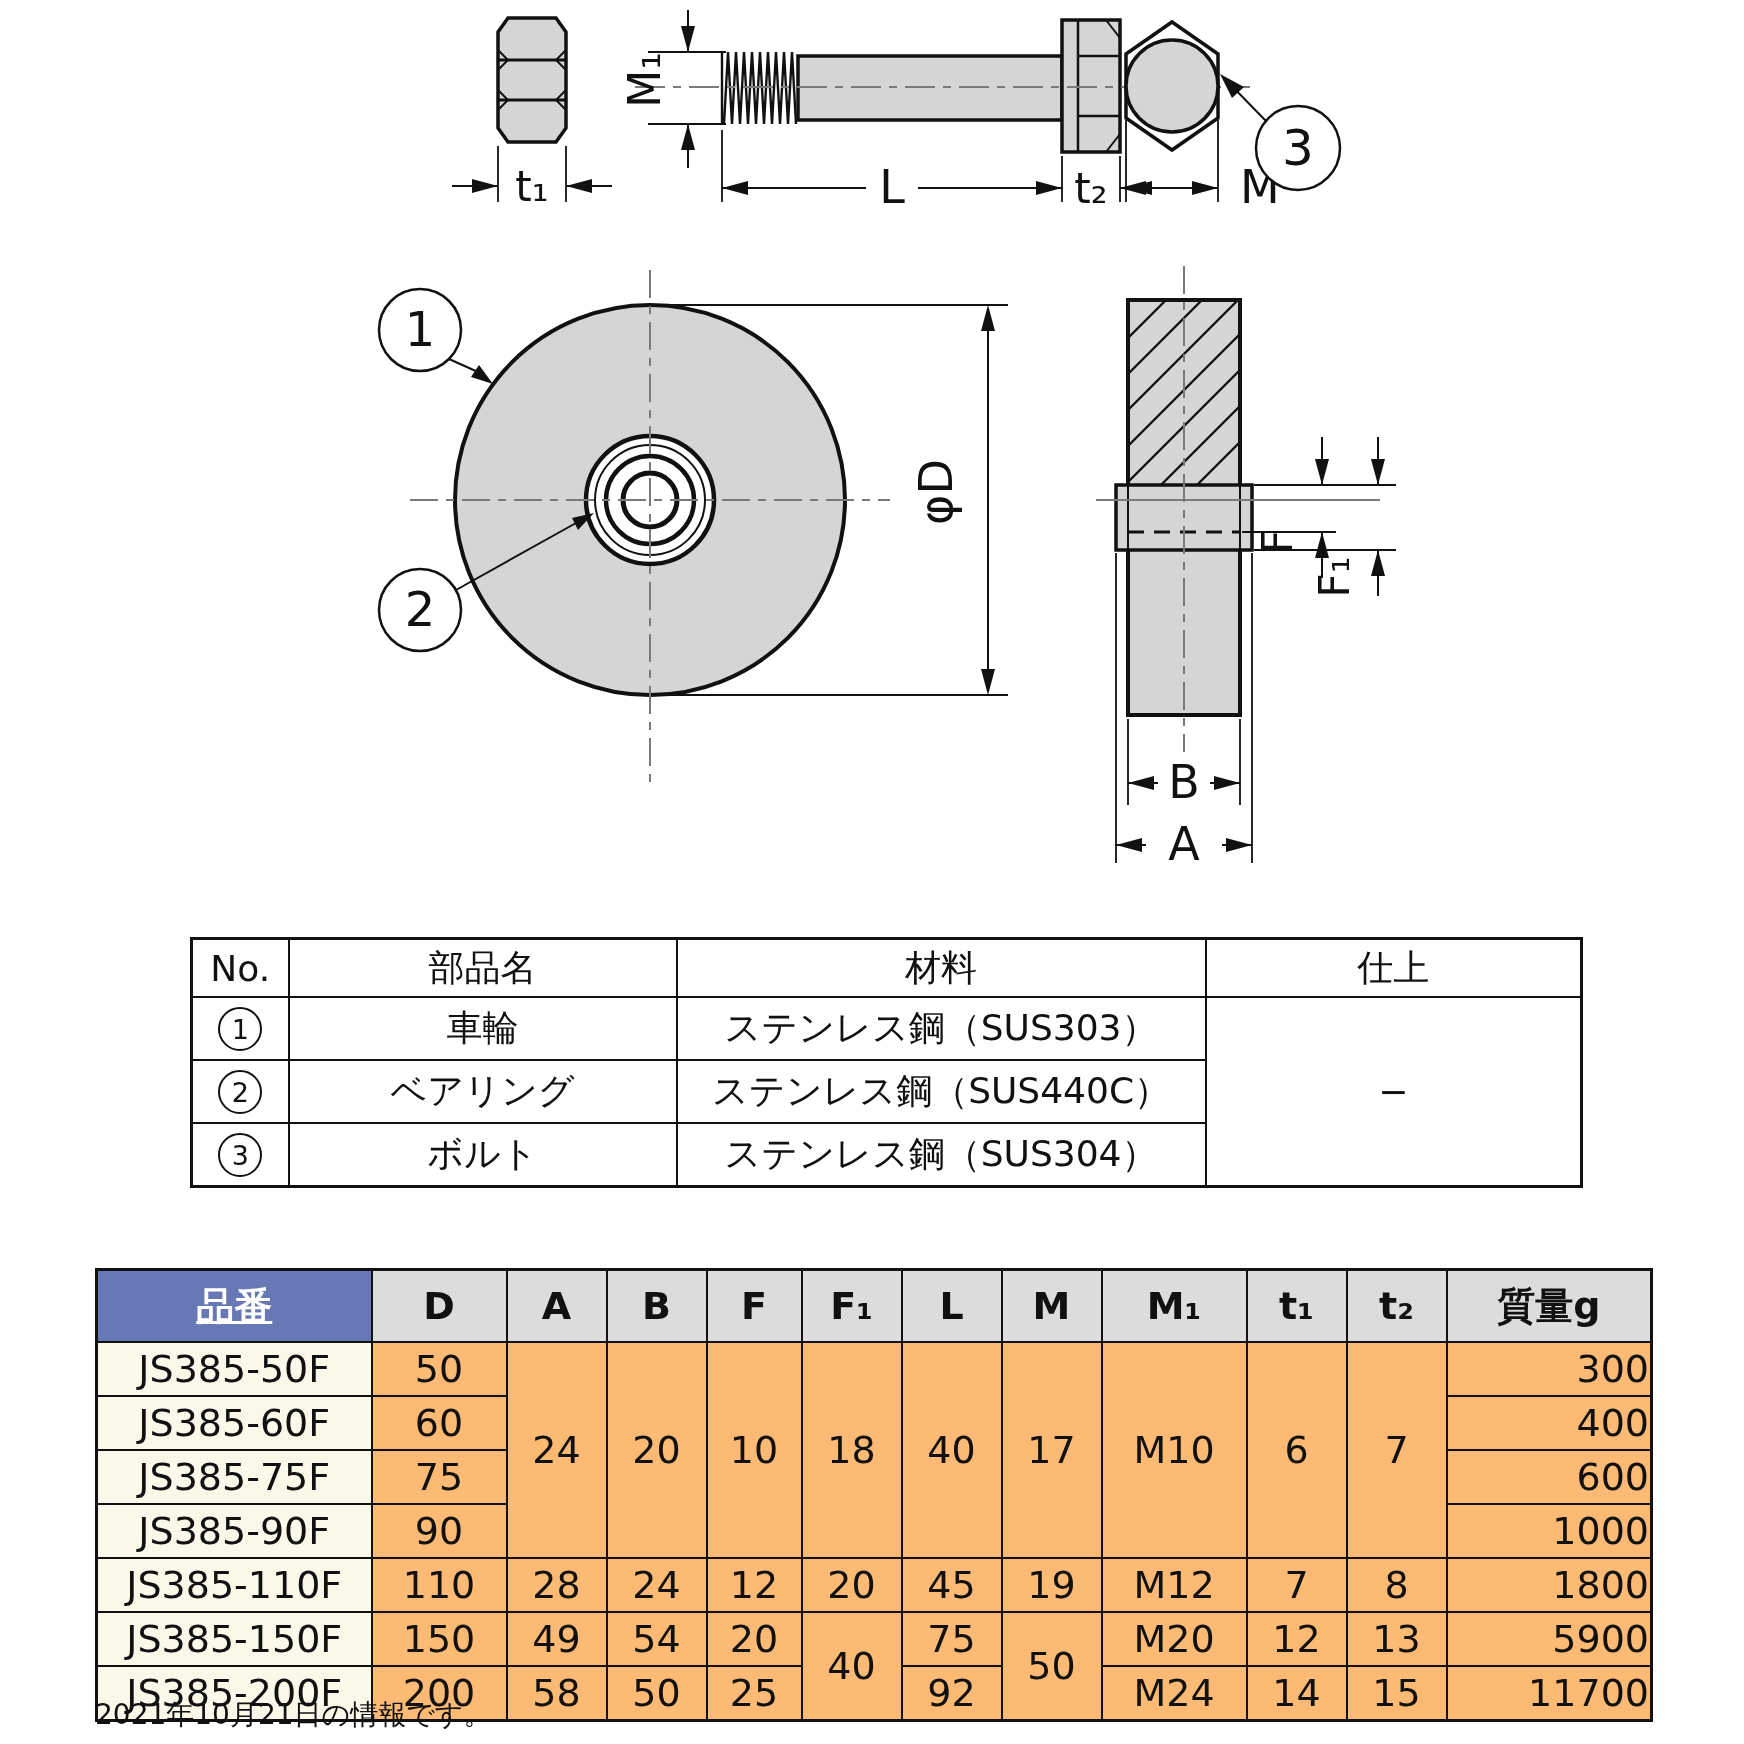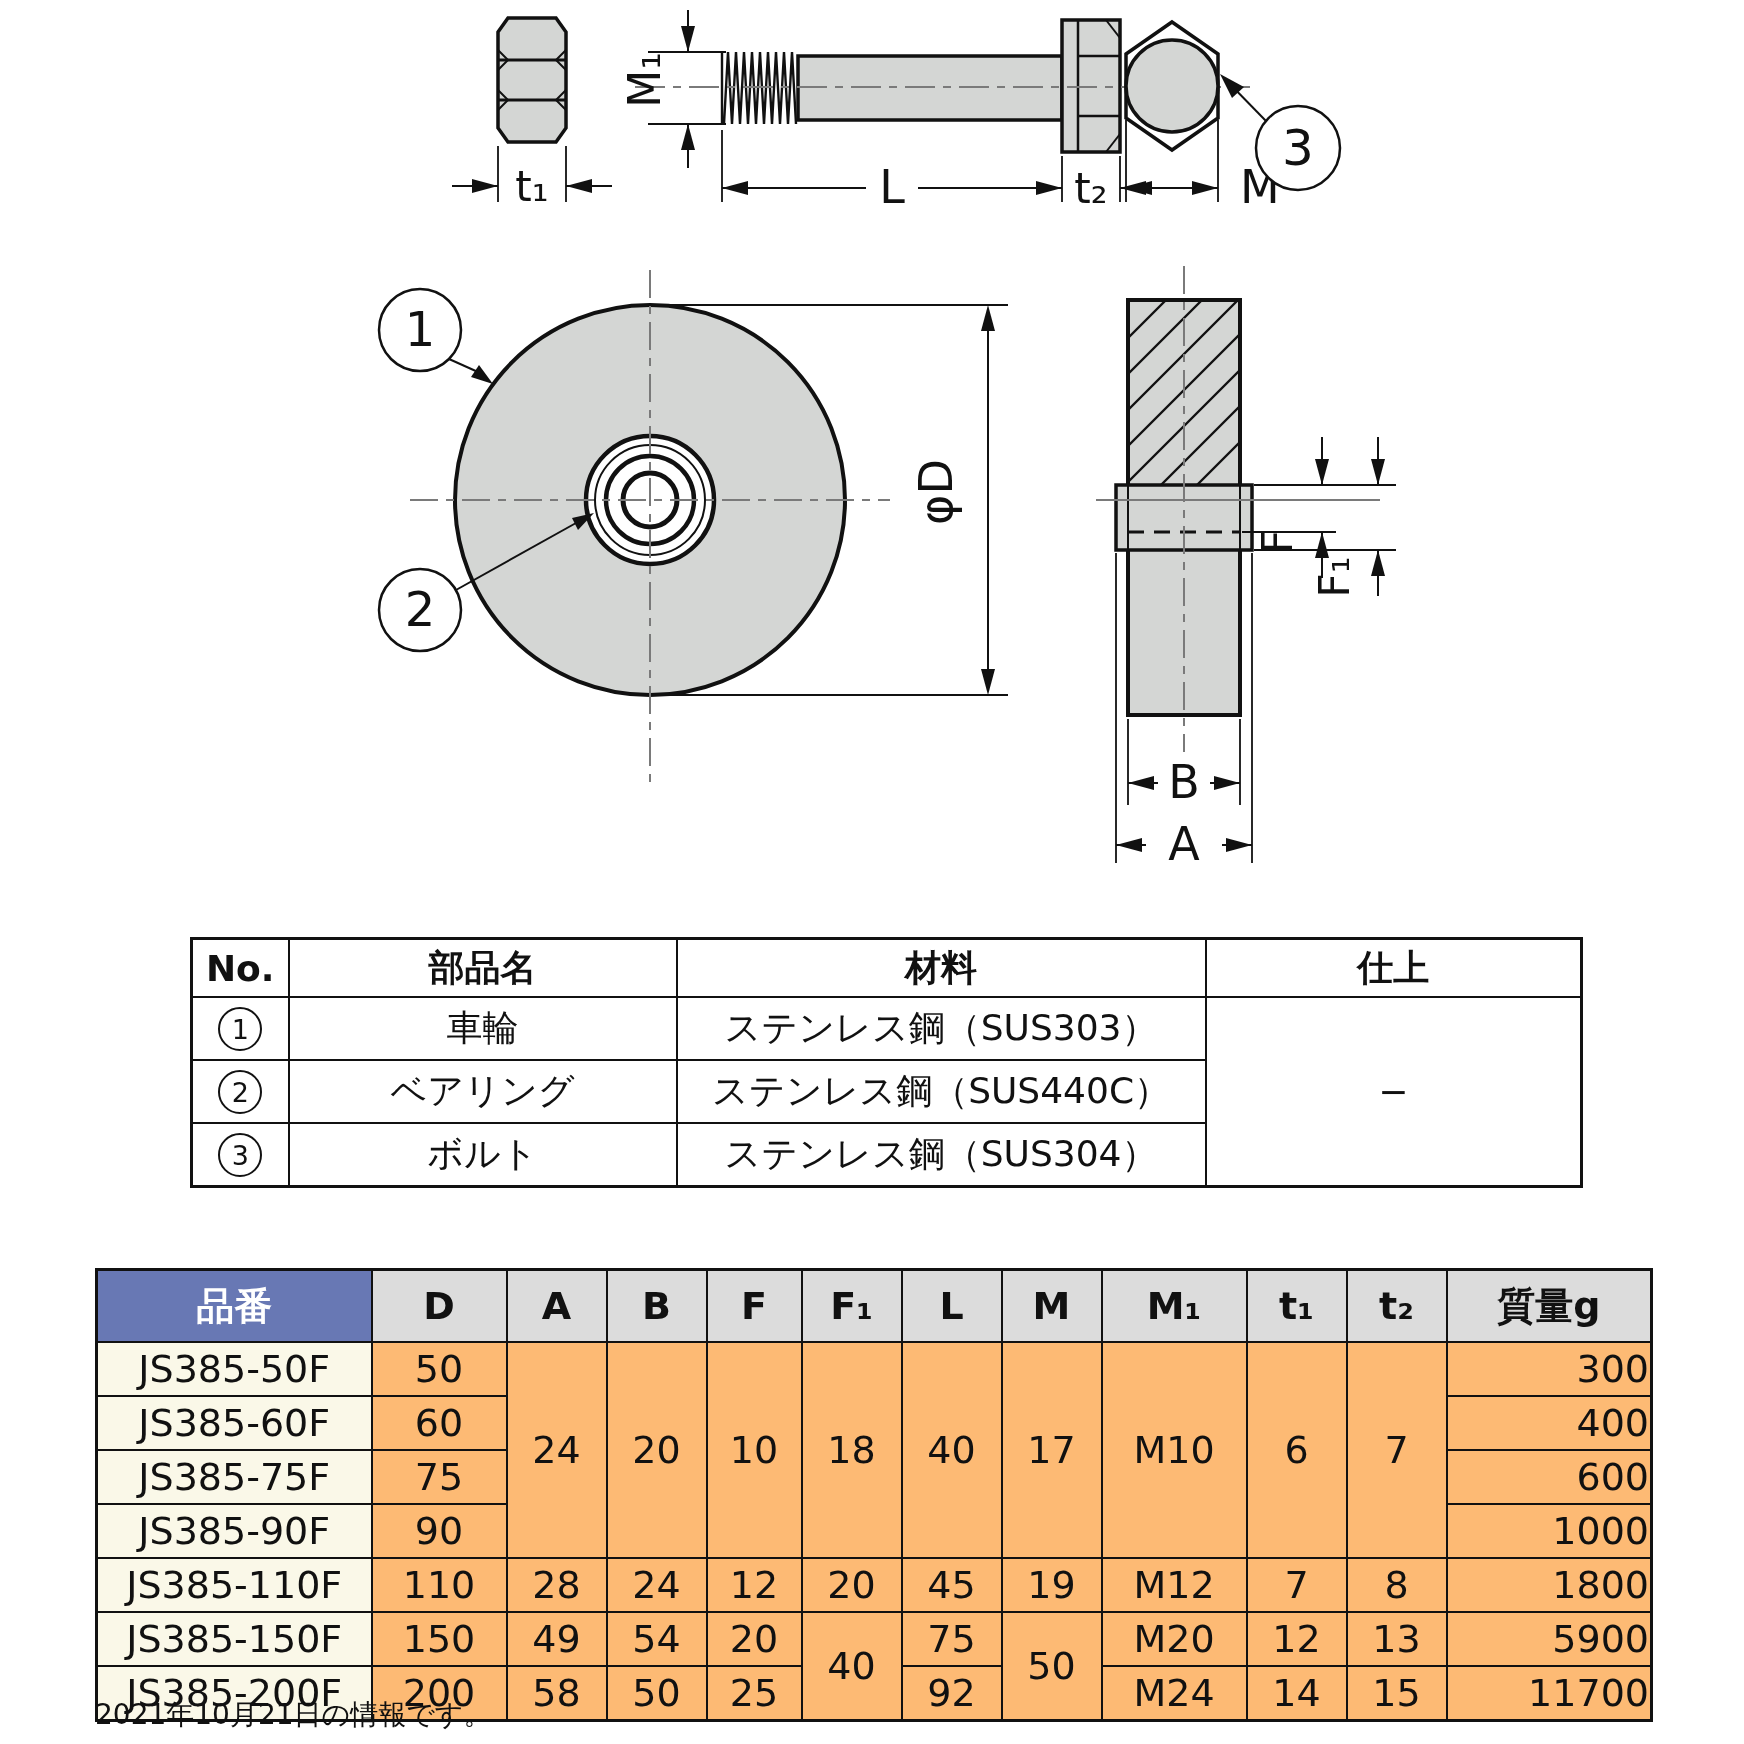--- a/index.html
+++ b/index.html
@@ -4,31 +4,31 @@
 <style>
   html,body{margin:0;padding:0;background:#fff;}
   #page{position:relative;width:1744px;height:1744px;background:#ffffff;
         font-family:"DejaVu Sans","Liberation Sans",sans-serif;color:#111;overflow:hidden;}
   svg text{font-family:"DejaVu Sans","Liberation Sans",sans-serif;fill:#111;}
   table{border-collapse:collapse;table-layout:fixed;}
   
   #parts-table{position:absolute;left:190px;top:937px;width:1390px;}
   #parts-table td,#parts-table th{border:2px solid #111;text-align:center;vertical-align:middle;
       font-size:36px;background:#fff;overflow:hidden;white-space:nowrap;}
-  #parts-table th{font-weight:bold;height:54px;}
+  #parts-table th{font-weight:normal;height:54px;}
   #parts-table td{height:59px;font-weight:normal;}
   #parts-table{border:3px solid #111;}
   .circle-num{display:inline-flex;width:40px;height:40px;border:2.5px solid #111;border-radius:50%;
       align-items:center;justify-content:center;font-size:27px;line-height:1;}
   
   #dim-table{position:absolute;left:95px;top:1268px;width:1555px;border:3px solid #111;}
   #dim-table td,#dim-table th{border:2px solid #111;text-align:center;vertical-align:middle;
       font-size:38px;overflow:hidden;white-space:nowrap;}
   #dim-table th{height:68px;font-weight:bold;background:#dcdcdc;}
-  #dim-table th.partno-h{background:#6878b4;color:#fff;}
+  #dim-table th.partno-h{background:#6878b4;color:#fff;text-decoration:underline;}
   #dim-table td{height:50px;background:#fdba74;}
   #dim-table td.partno{background:#faf8e8;}
   #dim-table td.mass{text-align:right;}
   #footer-note{position:absolute;left:95px;top:1696px;font-size:28px;color:#111;}
 </style>
 </head>
 <body>
 
 <div id="page">
 

